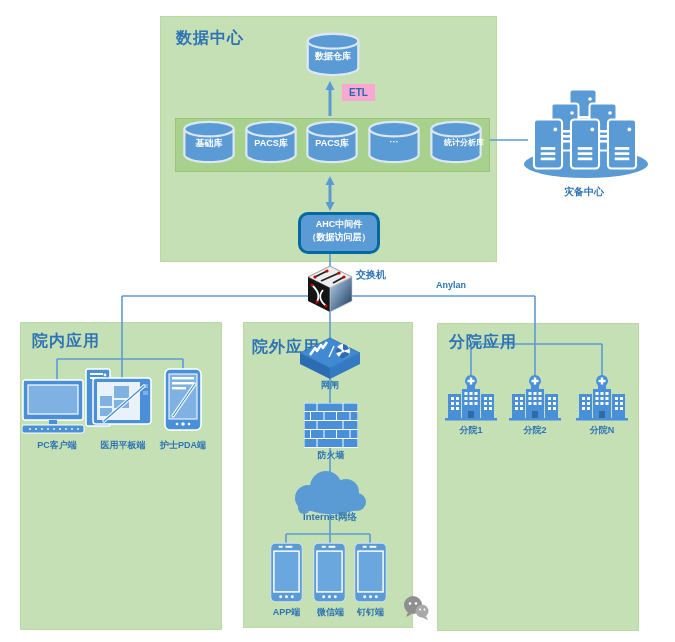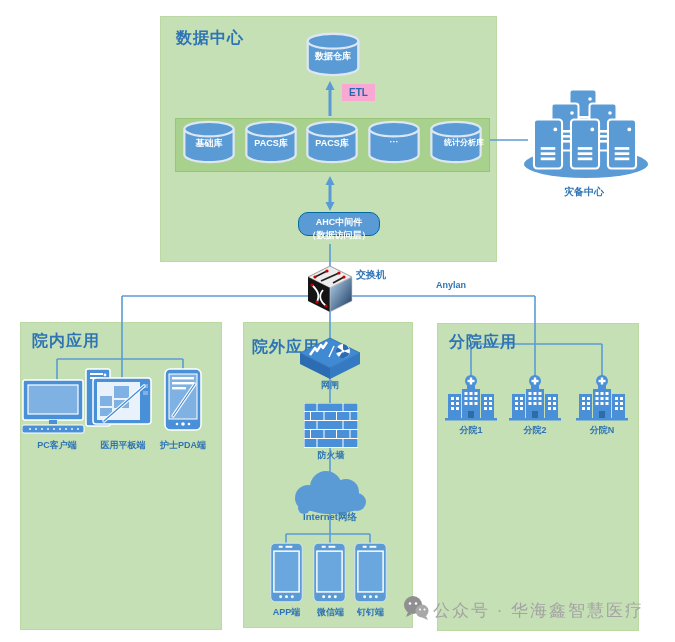--- a/index.html
+++ b/index.html
@@ -4,22 +4,22 @@
 <style>
   html,body { margin:0; padding:0; background:#ffffff; }
   body { font-family:"Liberation Sans","DejaVu Sans",sans-serif; }
   #canvas { position:relative; width:675px; height:642px; background:#ffffff; overflow:hidden; }
   .abs { position:absolute; }
   .gbox { position:absolute; background:#c5e0b4; border:1px solid #bcd9a4; box-sizing:border-box; }
   .inner-gbox { position:absolute; background:#a9d18e; border:1px solid #9ac477; box-sizing:border-box; }
   .title-lbl { position:absolute; color:#2e74b5; font-size:16px; font-weight:600; letter-spacing:1px; white-space:nowrap; }
   .lbl { position:absolute; color:#2e74b5; font-size:9px; font-weight:600; text-align:center; white-space:nowrap; }
   .cyl-label { position:absolute; color:#ffffff; font-size:9px; font-weight:600; text-align:center; white-space:nowrap; }
-  .ahc-box { position:absolute; left:298px; top:212px; width:82px; height:24px; background:#5b9bd5;
-             border:1px solid #0369a1; border-radius:10px; color:#ffffff; font-size:9px; font-weight:600;
+  .ahc-box { position:absolute; left:298px; top:212px; width:82px; height:42px; background:#5b9bd5;
+             border:3px solid #0369a1; border-radius:10px; color:#ffffff; font-size:9px; font-weight:600;
              text-align:center; line-height:1.45; padding-top:3px; box-sizing:border-box; }
   .etl-tag { position:absolute; left:342px; top:84px; width:33px; height:17px; background:#f9a8d4;
              color:#2468b0; font-size:10px; font-weight:bold; text-align:center; line-height:17px; }
   .watermark-text { position:absolute; left:433px; top:599px; color:#a3a3a3; font-size:17px; letter-spacing:2px; white-space:nowrap; }
   svg { display:block; }
 </style>
 </head>
 <body>
 
 <div id="canvas">
@@ -325,15 +325,14 @@
   <svg class="abs" style="left:402px; top:594px;" width="28" height="28">
     <circle cx="11" cy="11" r="9" fill="#8f8f8f"></circle>
     <path d="M6 18 L4 23 L10 20 Z" fill="#8f8f8f"></path>
     <circle cx="8" cy="9.5" r="1.3" fill="#ffffff"></circle>
     <circle cx="14" cy="9.5" r="1.3" fill="#ffffff"></circle>
     <circle cx="20" cy="17" r="6.5" fill="#a8a8a8"></circle>
     <path d="M24 22 L26 26 L20 23.5 Z" fill="#a8a8a8"></path>
     <circle cx="18" cy="15.5" r="1" fill="#ffffff"></circle>
     <circle cx="22.5" cy="15.5" r="1" fill="#ffffff"></circle>
   </svg>
-  <div class="watermark-text">公众号 · 华海鑫智慧医疗</div>
 
 </div>
 
 </body></html>

